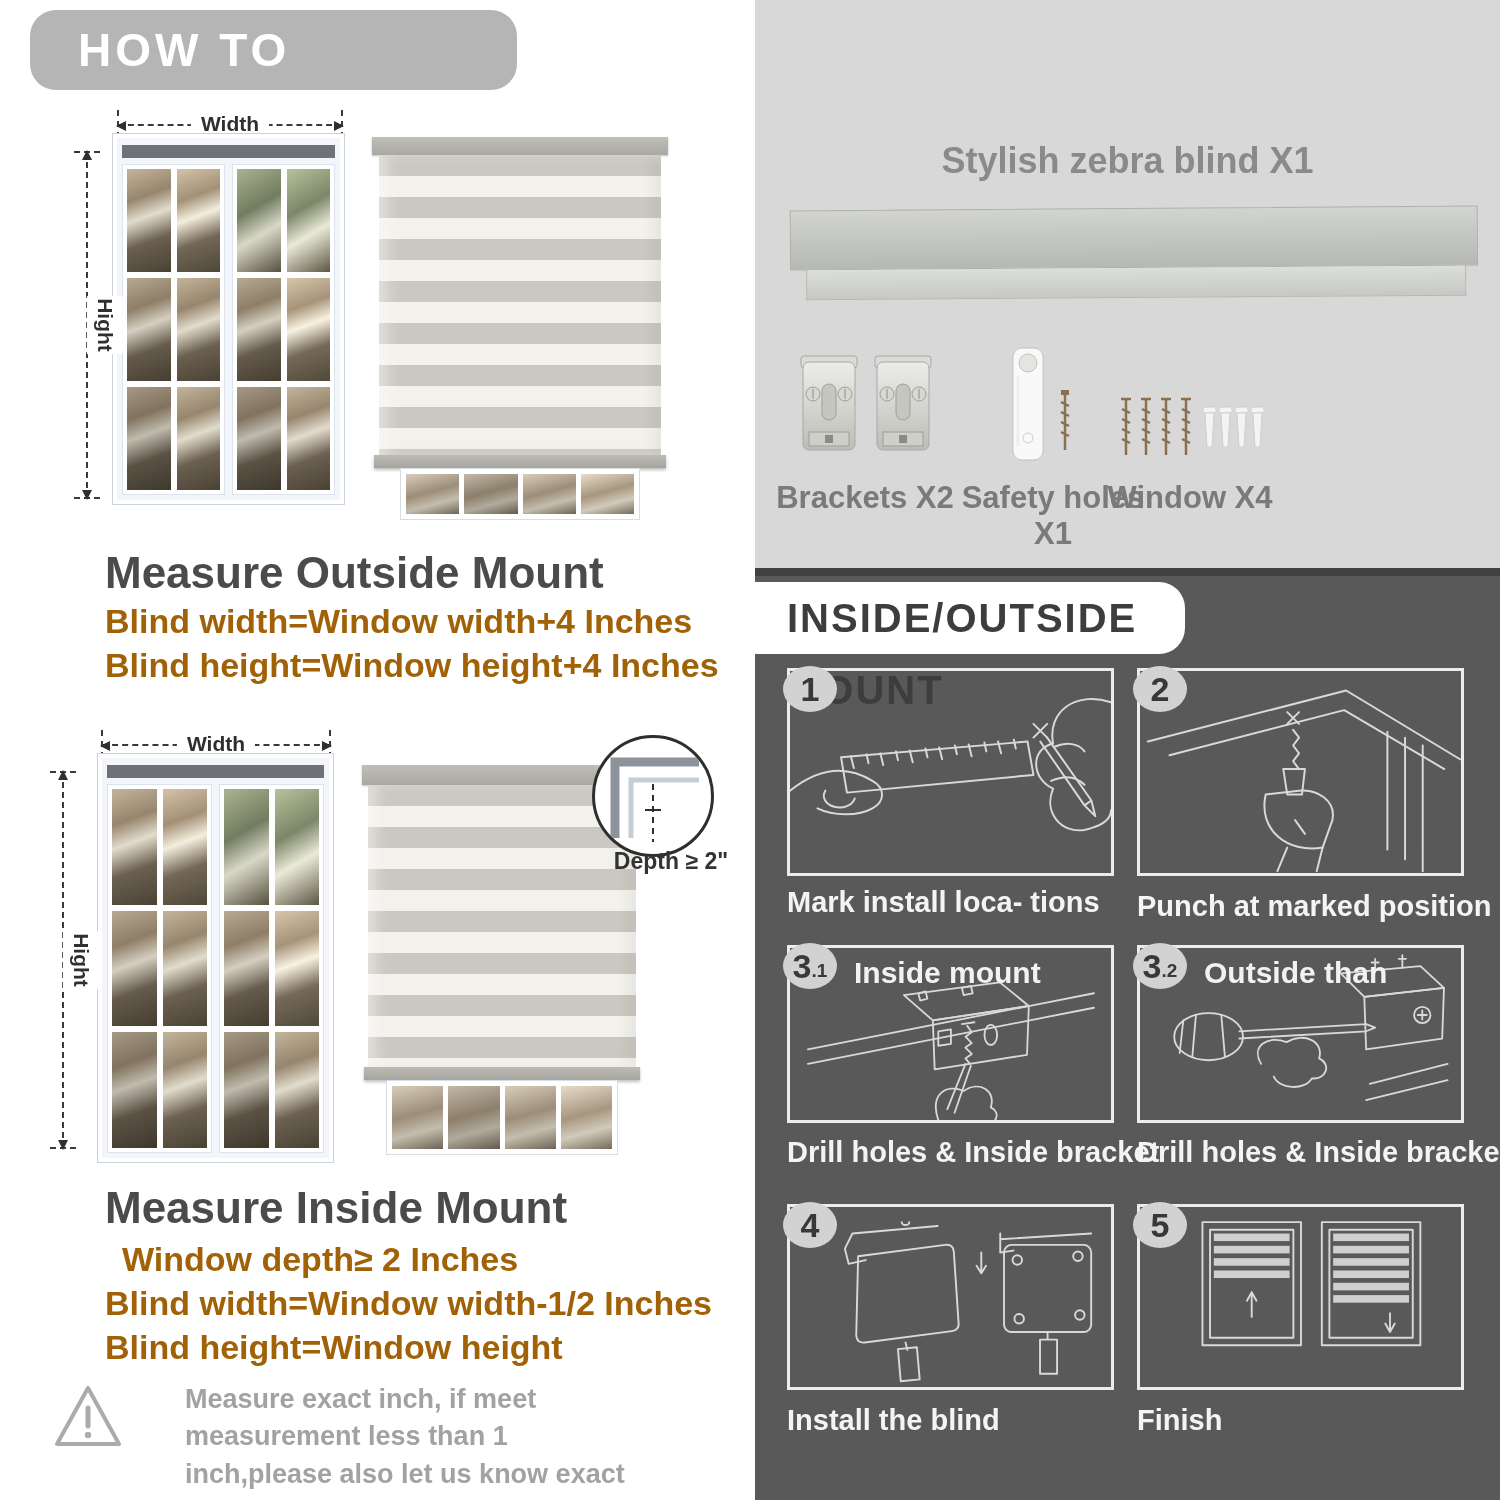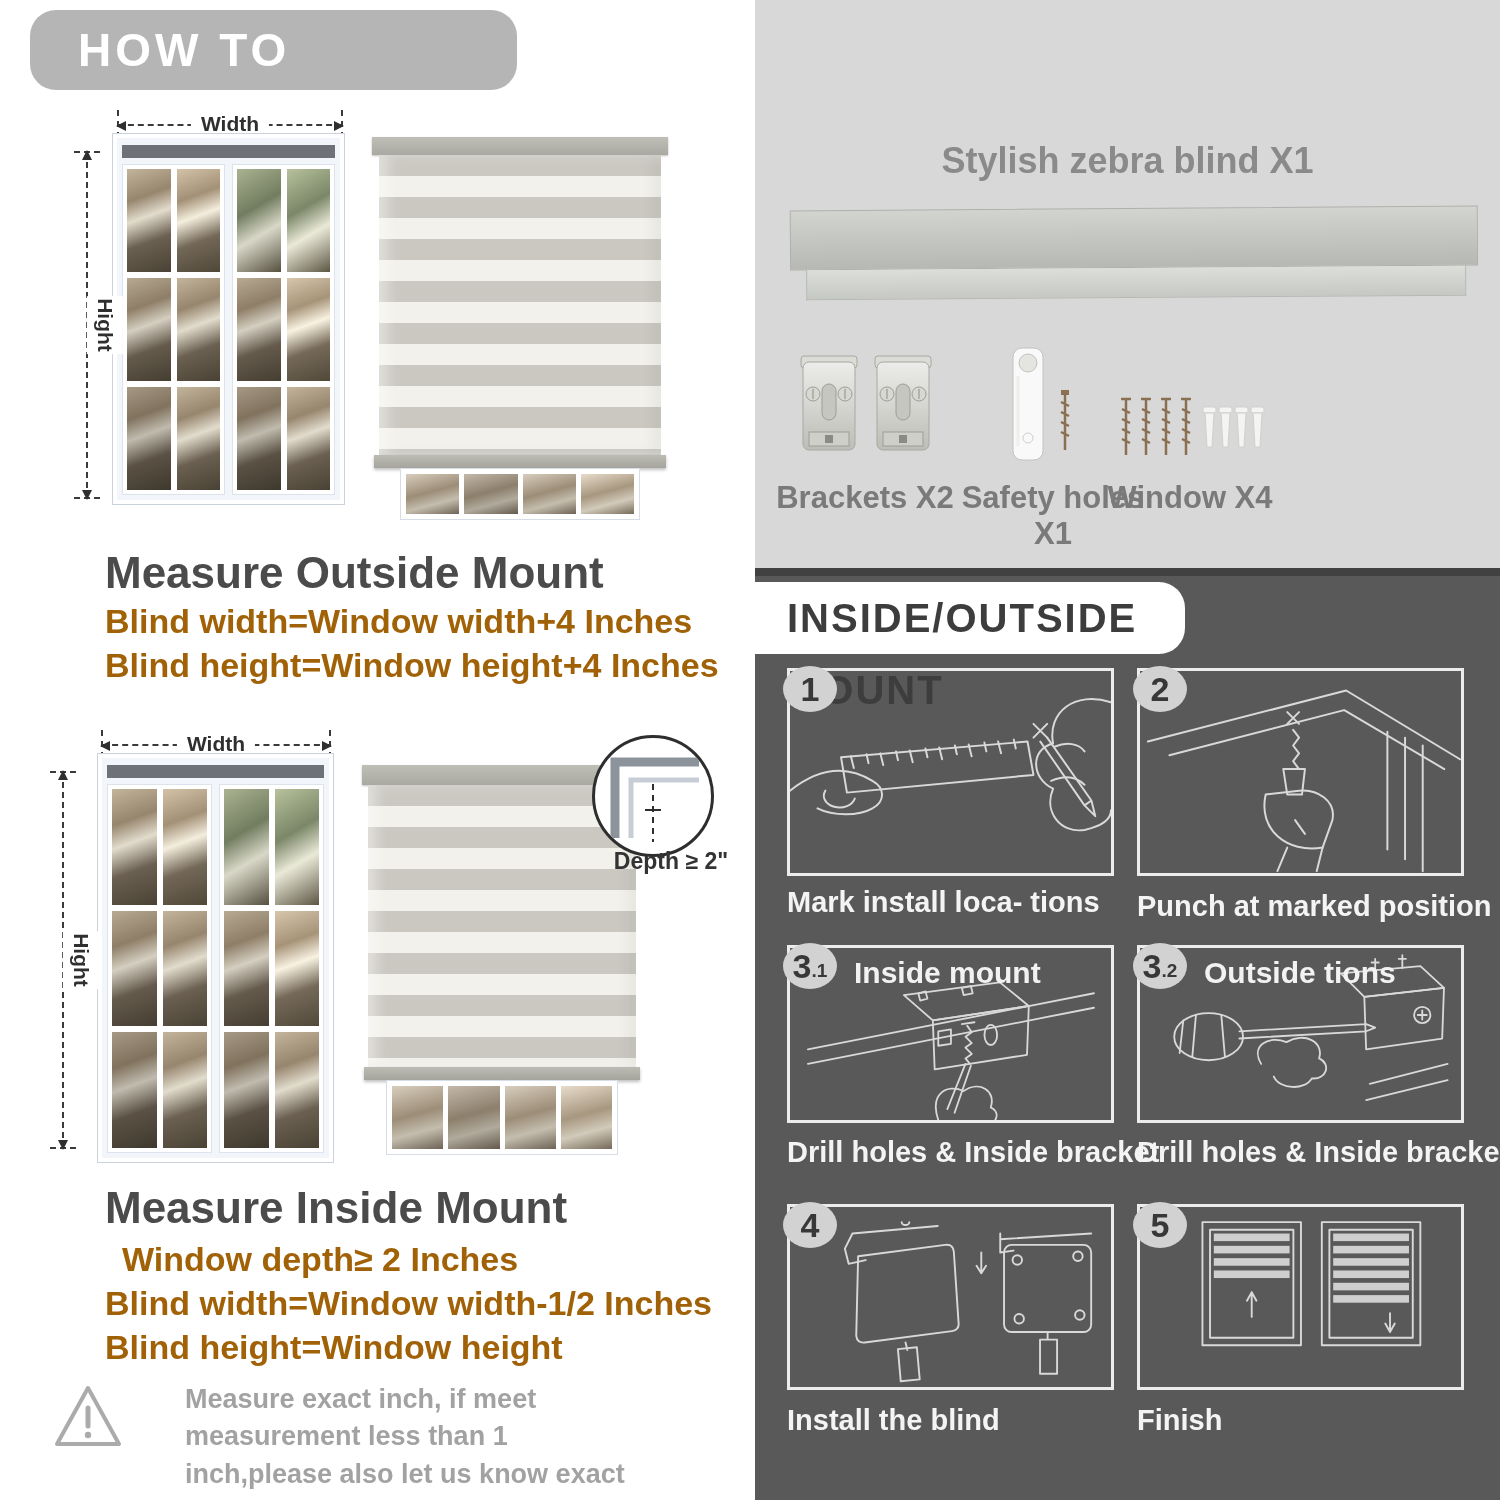--- a/index.html
+++ b/index.html
@@ -372,21 +372,21 @@
       <path d="M96,92 L236,84 M96,100 L236,92 M236,84 l10,4 l-10,4"></path>
       <ellipse cx="62" cy="98" rx="38" ry="26"></ellipse>
       <path d="M34,80 L30,116 M48,74 L44,120 M76,74 L80,120"></path>
       <path d="M120,128 C108,108 128,96 148,104 C168,92 190,104 184,122 C198,128 192,146 176,144 C168,158 140,156 134,142"></path>
       <path d="M240,150 L326,128 M236,168 L326,146"></path>
     </svg>
     <div class="badge">
       <span class="n">3</span>
         <span class="sub">.2</span>
     </div>
-    <div class="step-title">Outside tions</div>
+    <div class="step-title">Outside than</div>
   </div>
   <div class="abs caption" style="left:1137px;top:1136px;">Drill holes &amp;  Inside bracket</div>
 
   <div class="abs panel" style="left:787px;top:1204px;width:327px;height:186px;">
     <svg class="lineart" viewBox="0 0 327 190">
       <path d="M52,44 L60,28 L150,20 M52,44 L56,60 L74,56"></path>
       <path d="M112,16 a4,3 0 1 0 8,0"></path>
       <path d="M66,52 L158,40 Q166,39 167,47 L172,122 Q173,130 165,131 L73,143 Q65,144 64,136 Z"></path>
       <path d="M108,150 l20,-2 l3,34 l-20,2 Z M116,143 l2,8"></path>
       <path d="M196,48 v22 m0,0 l-5,-8 m5,8 l5,-8"></path>

